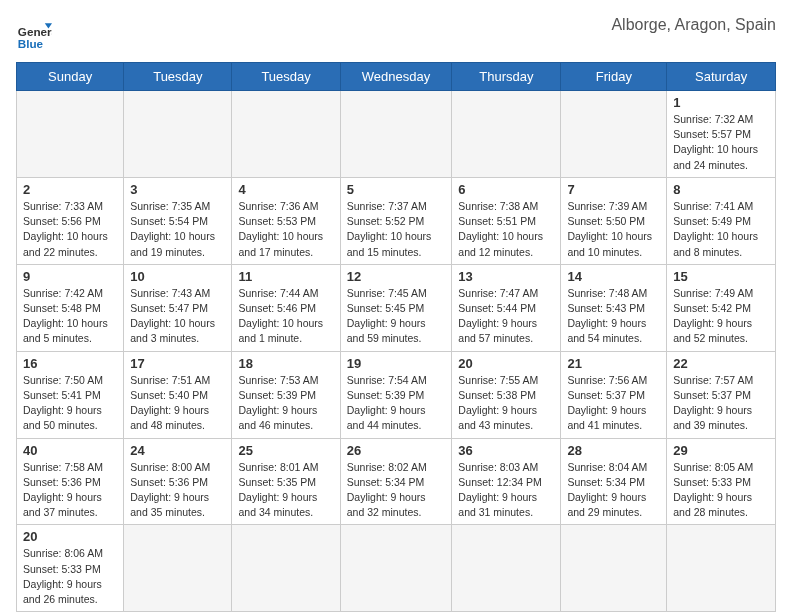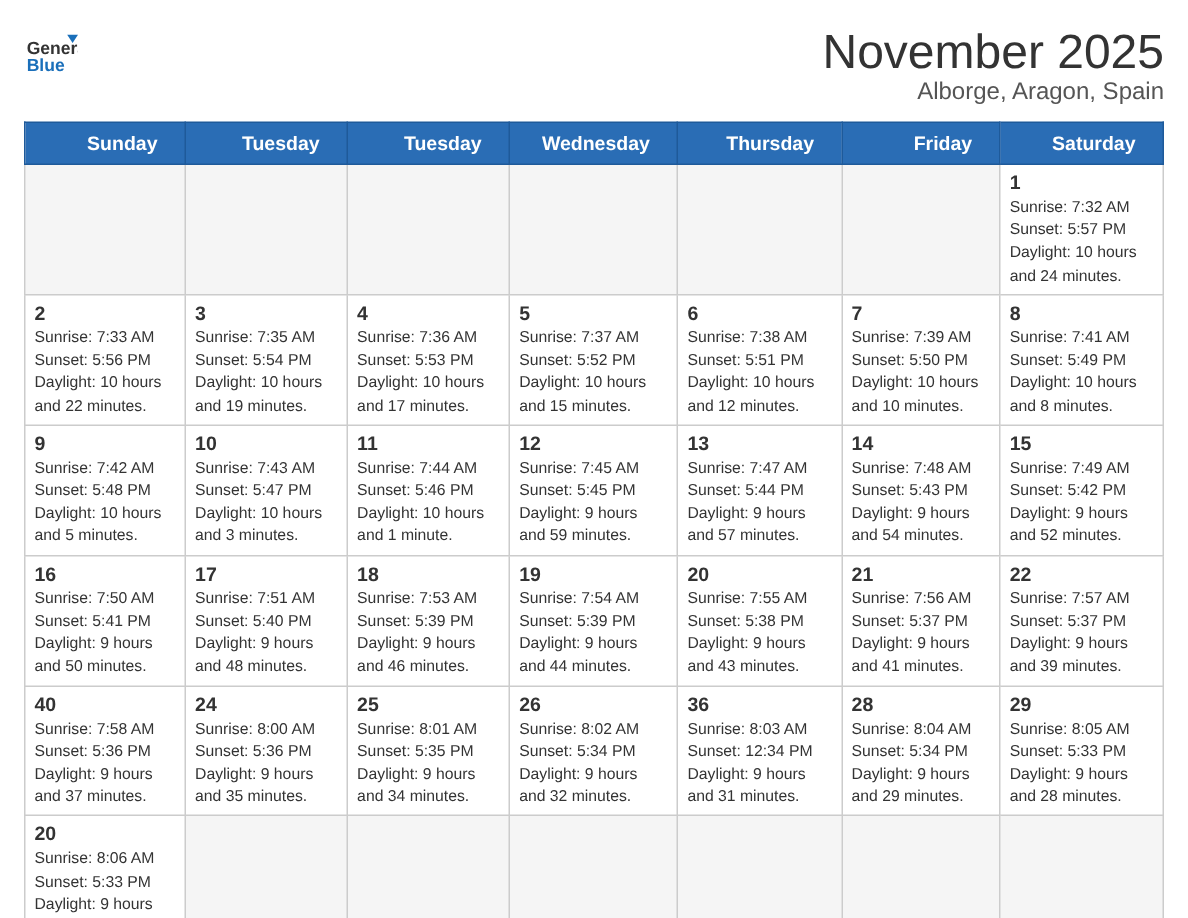--- a/index.html
+++ b/index.html
@@ -39,23 +39,23 @@
     }
     .calendar {
       width: 100%;
       border-collapse: collapse;
       border: 1px solid #ccc;
     }
     .calendar th {
       background: #2a6db5;
       color: #fff;
       font-size: 13px;
-      font-weight: bold;
+      font-weight: normal;
       padding: 6px 18px;
-      text-align: right;
+      text-align: center;
       border: 1px solid #1e5a9a;
     }
     .calendar td {
       border: 1px solid #ccc;
       vertical-align: top;
       padding: 4px 6px;
       width: 113px;
       min-height: 80px;
       font-size: 11px;
       color: #333;
@@ -85,21 +85,20 @@
 
 <div class="header-area">
   <div class="logo">
     <svg class="logo-icon" viewBox="0 0 40 40">
       <text x="2" y="22" font-size="13" fill="#333" font-family="Arial" font-weight="bold">General</text>
       <text x="2" y="35" font-size="13" fill="#1a6fba" font-family="Arial" font-weight="bold">Blue</text>
       <polygon points="32,8 40,8 36,14" fill="#1a6fba"></polygon>
     </svg>
   </div>
   <div class="title-area">
-    <div class="month-title">November 2025</div>
     <div class="location-title">Alborge, Aragon, Spain</div>
   </div>
 </div>
 
 <table class="calendar">
   <thead>
     <tr>
     <th>Sunday</th>
         <th>Tuesday</th>
         <th>Tuesday</th>

